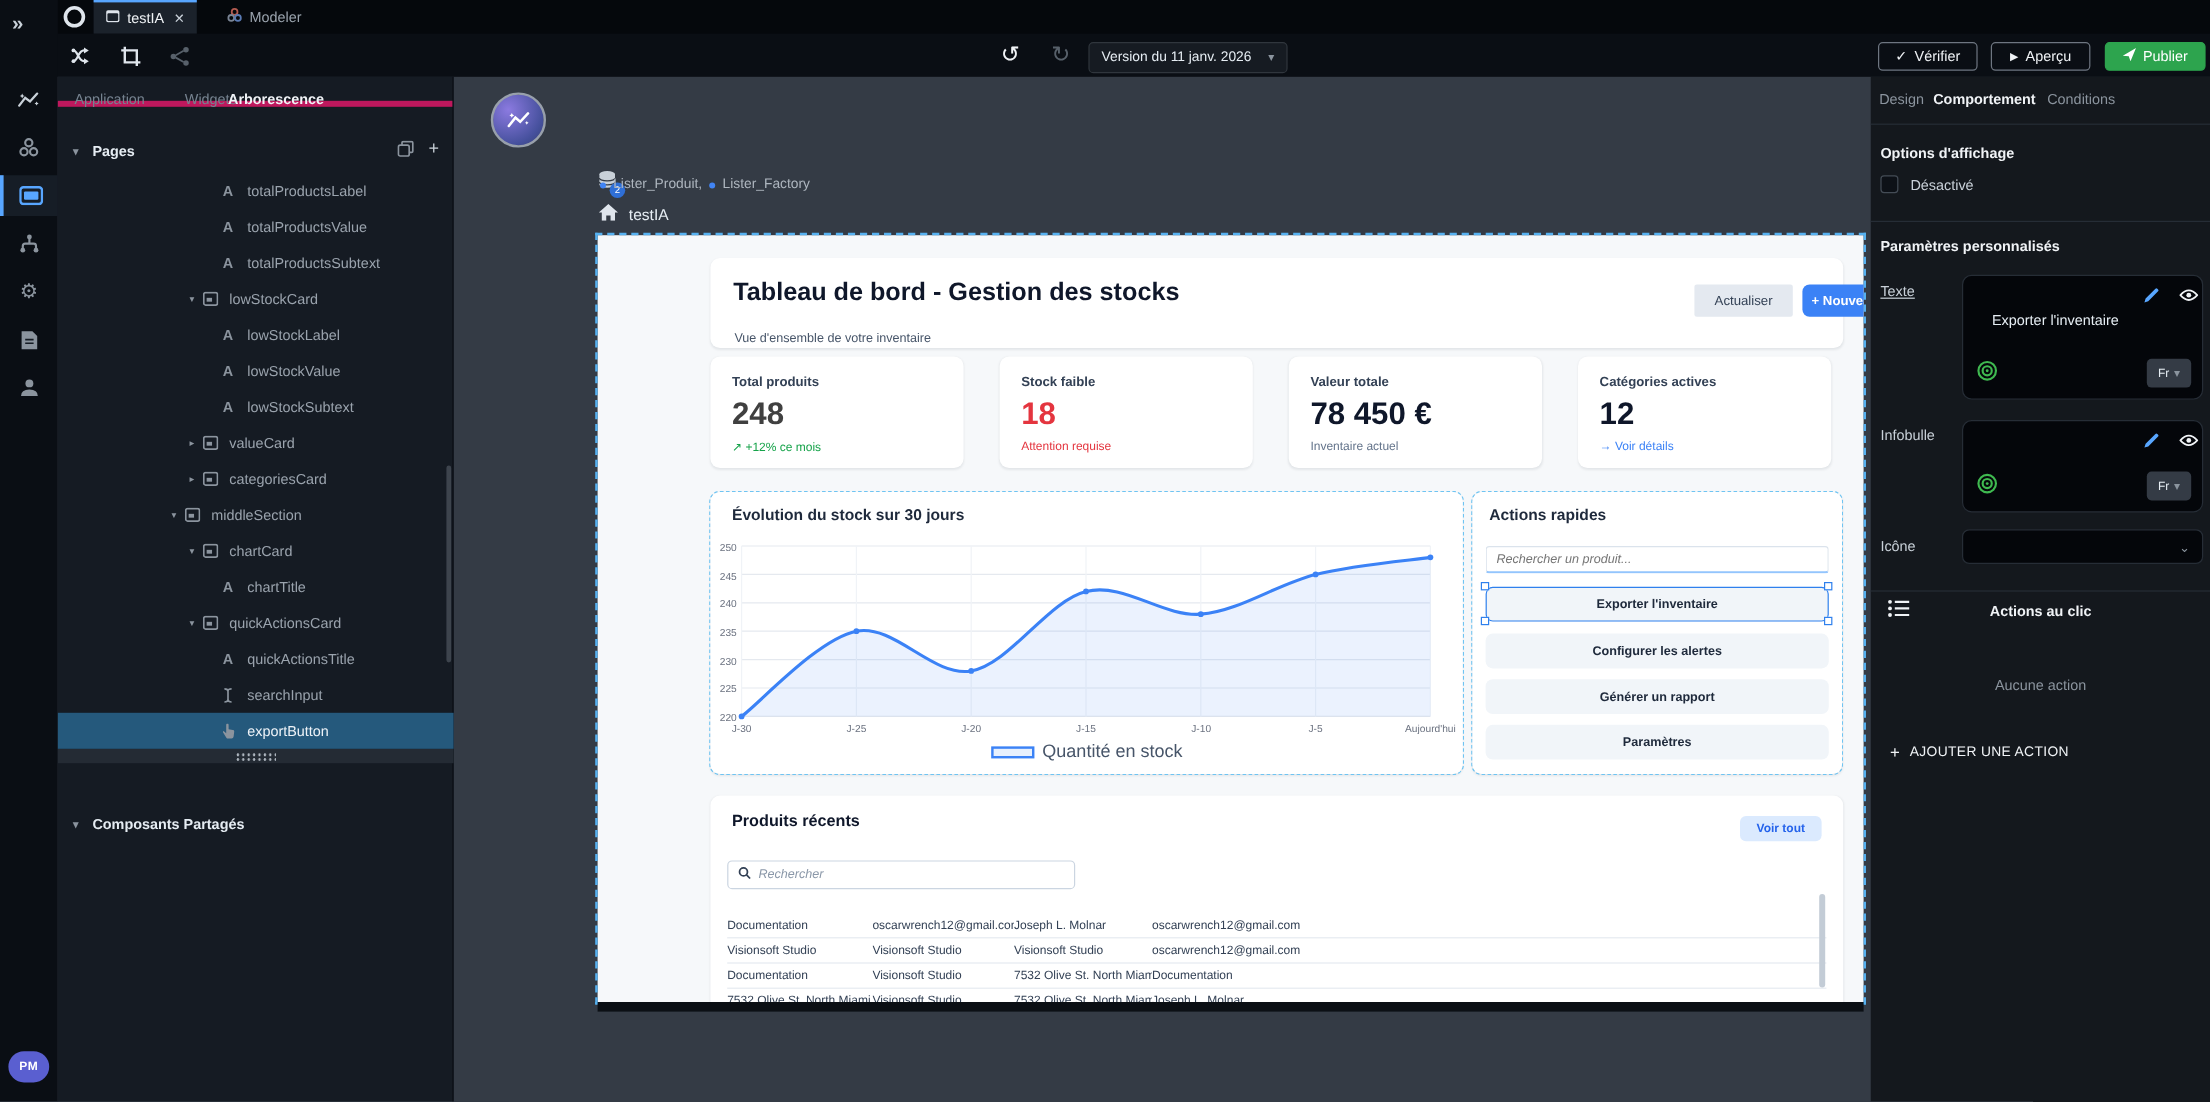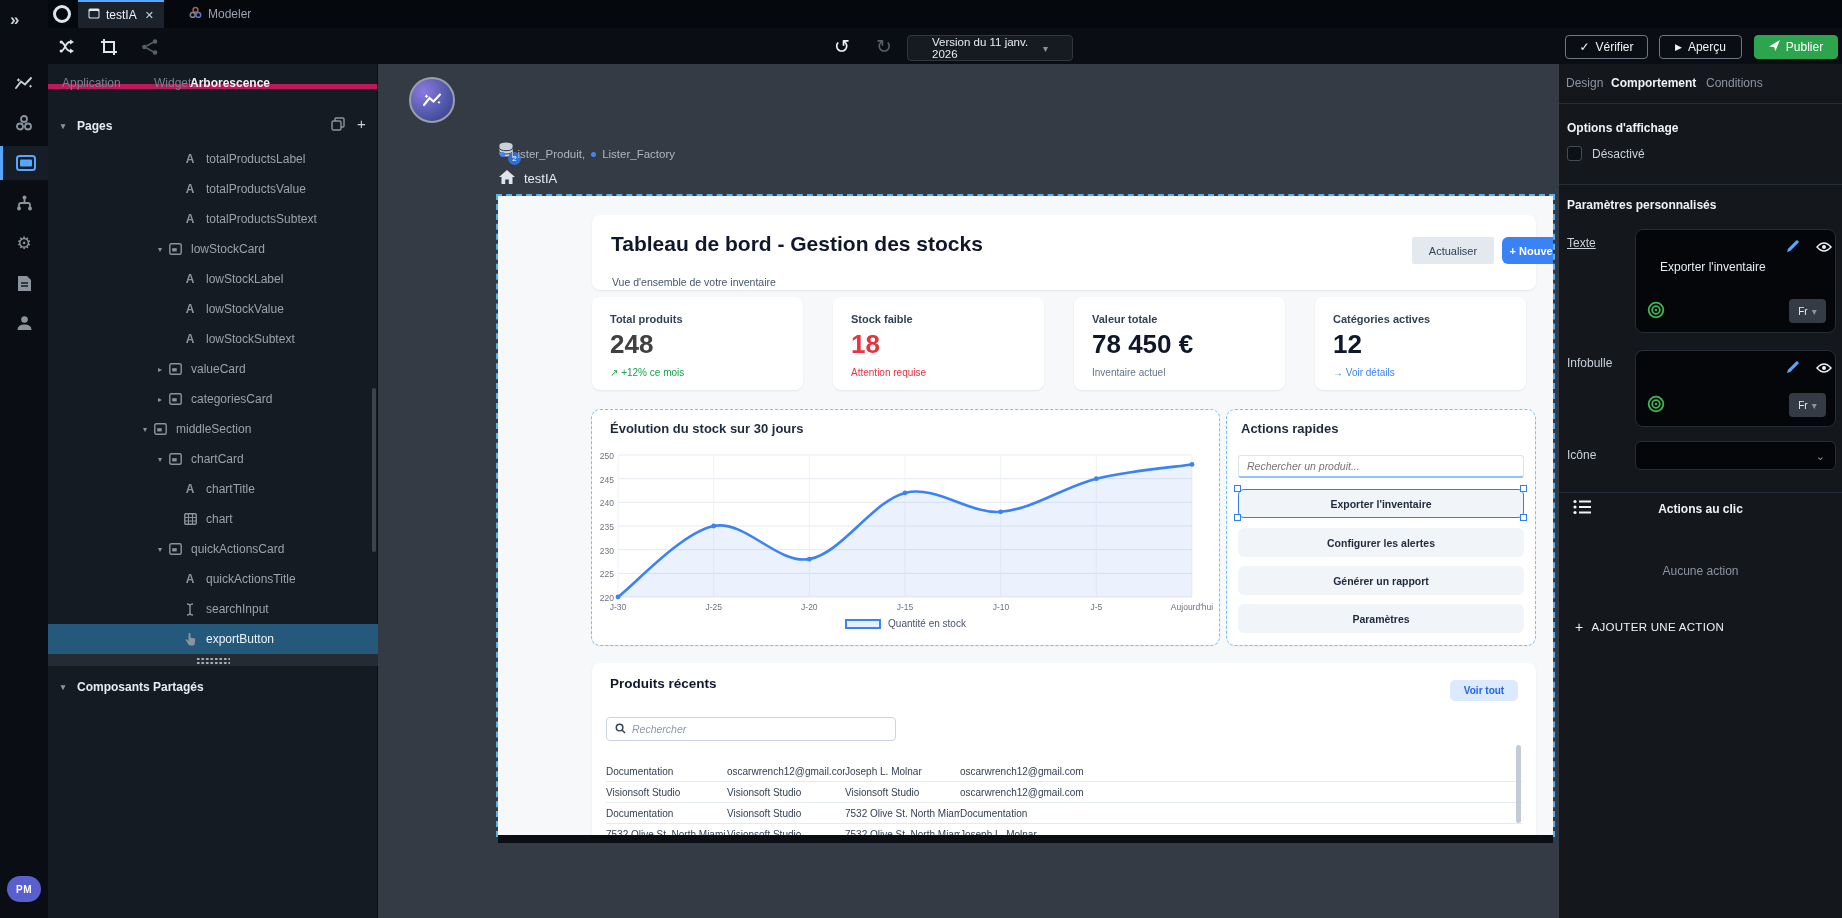--- a/index.html
+++ b/index.html
@@ -8,21 +8,21 @@
 
   
   .topbar { position:absolute; left:0; top:0; width:1842px; height:64px; background:#0a0e14; z-index:30; }
   .tabstrip { position:absolute; left:48px; top:0; width:1794px; height:28px; background:#05080c; }
   .logo-ring { position:absolute; left:53px; top:5px; width:18px; height:18px; border:3px solid #dfe5ec; border-radius:50%; }
   .tab { position:absolute; top:0; height:28px; display:flex; align-items:center; gap:6px; padding:0 10px; font-size:12px; color:#9aa3ad; cursor:pointer; }
   .tab.active { background:#1b222b; color:#f0f3f6; border-top:2px solid #58a6ff; }
   .tab .tab-close { font-size:11px; color:#c9d1d9; margin-left:2px; }
   .toolrow-icon { position:absolute; top:38px; width:20px; height:20px; }
   .undo-redo { position:absolute; top:36px; font-size:19px; line-height:22px; }
-  .version-chip { position:absolute; left:907px; top:35px; width:166px; height:26px; background:#161b22; border:1px solid #30363d; border-radius:4px; display:flex; align-items:center; justify-content:space-between; padding:0 24px; font-size:11.5px; color:#e6edf3; }
+  .version-chip { position:absolute; left:907px; top:35px; width:166px; height:26px; background:#161b22; border:1px solid #30363d; border-radius:4px; display:flex; align-items:center; justify-content:space-between; padding:0 10px; font-size:11.5px; color:#e6edf3; }
   .chev { color:#8b949e; font-size:10px; }
   .tb-btn { position:absolute; top:35px; height:24px; border:1px solid #6e7681; border-radius:4px; background:transparent; color:#f0f3f6; font-size:12px; display:flex; align-items:center; justify-content:center; gap:6px; font-family:inherit; cursor:pointer; }
   .tb-btn.green { background:#2da44e; border-color:#2da44e; color:#fff; }
 
   
   .sidebar { position:absolute; left:0; top:0; width:48px; height:918px; background:#0a0e14; z-index:40; }
   .sb-ico { position:absolute; left:0; width:48px; height:34px; display:flex; align-items:center; justify-content:center; color:#8b949e; cursor:pointer; }
   .sb-ico.active { color:#58a6ff; background:#161d26; border-left:3px solid #58a6ff; }
   .sb-ico svg { display:block; }
   .avatar { position:absolute; left:7px; top:876px; width:34px; height:26px; border-radius:13px; background:#5a5fd0; color:#fff; font-size:10px; font-weight:bold; display:flex; align-items:center; justify-content:center; letter-spacing:.5px; }
@@ -77,21 +77,21 @@
   .tbl-row:last-child { border-bottom:none; }
   .tbl-cell { overflow:hidden; white-space:nowrap; padding-right:8px; }
   .tbl-scroll { position:absolute; left:924px; top:82px; width:5px; height:78px; background:#c3ccd6; border-radius:3px; }
 
   
   .chart-title { position:absolute; left:18px; top:11px; font-size:13px; font-weight:bold; color:#1e293b; }
   .ylab { position:absolute; width:22px; text-align:right; font-size:8.5px; color:#6b7280; }
   .xlab { position:absolute; font-size:8.5px; color:#6b7280; transform:translateX(-50%); }
   .legend { position:absolute; top:208px; left:0; width:627px; display:flex; align-items:center; justify-content:center; gap:7px; }
   .legend-swatch { width:36px; height:10px; background:#e7f0fd; border:2px solid #3b82f6; }
-  .legend-label { font-size:10px; color:#475569; }
+  .legend-label { font-size:15px; color:#475569; }
 
   
   .rightpanel { position:absolute; left:1559px; top:64px; width:283px; height:854px; background:#14181d; z-index:20; }
   .rp-tab { position:absolute; top:12px; font-size:12px; color:#8b949e; cursor:pointer; }
   .rp-tab.active { color:#f0f3f6; font-weight:bold; }
   .rp-div { position:absolute; left:0; width:283px; height:1px; background:#262d36; }
   .rp-h { position:absolute; left:8px; font-size:12px; font-weight:bold; color:#f0f3f6; }
   .rp-label { position:absolute; left:8px; font-size:12px; color:#c9d1d9; }
   .checkbox { position:absolute; left:8px; width:15px; height:15px; border:1px solid #444c56; border-radius:3px; background:#0d1117; cursor:pointer; }
   .blackbox { position:absolute; left:76px; width:201px; background:#04060a; border:1px solid #262d36; border-radius:8px; }
@@ -333,30 +333,20 @@
           </svg>
         </span>
         <span>chartCard</span>
       </div>
       <div class="tree-row" style="padding-left: 120px;">
         <span class="caret"></span>
         <span class="t-ico">
           <span class="ticon-a">A</span>
         </span>
         <span>chartTitle</span>
-      </div>
-      <div class="tree-row" style="padding-left: 120px;">
-        <span class="caret"></span>
-        <span class="t-ico">
-          <svg width="13" height="12" viewBox="0 0 13 12">
-            <rect x="0.8" y="0.8" width="11.4" height="10.4" rx="1" fill="none" stroke="#8b949e" stroke-width="1.4"></rect>
-            <path d="M0.8 4.5 L12.2 4.5 M0.8 8 L12.2 8 M4.5 0.8 L4.5 11.2 M8.5 0.8 L8.5 11.2" stroke="#8b949e" stroke-width="1.1"></path>
-          </svg>
-        </span>
-        <span>chart</span>
       </div>
       <div class="tree-row" style="padding-left: 105px;">
         <span class="caret">▾</span>
         <span class="t-ico">
           <svg width="13" height="12" viewBox="0 0 13 12">
             <rect x="0.8" y="0.8" width="11.4" height="10.4" rx="1.5" fill="none" stroke="#8b949e" stroke-width="1.4"></rect>
             <rect x="3.2" y="5.2" width="4.5" height="3.2" fill="#8b949e"></rect>
           </svg>
         </span>
         <span>quickActionsCard</span>

